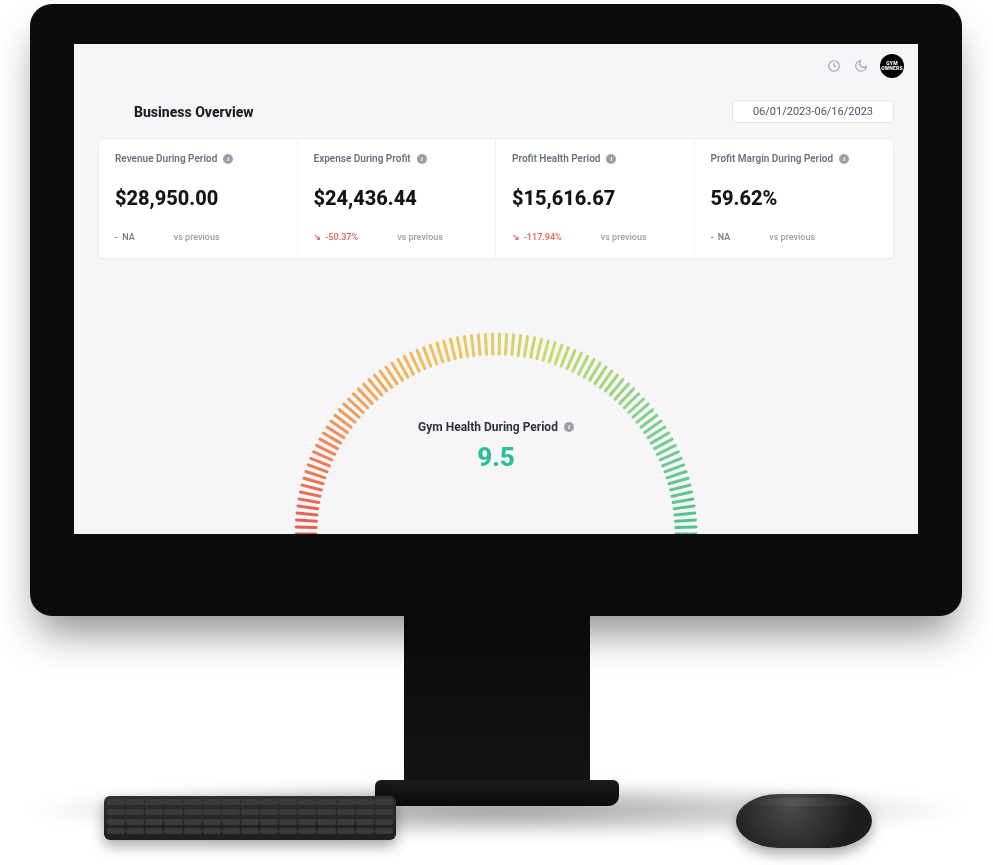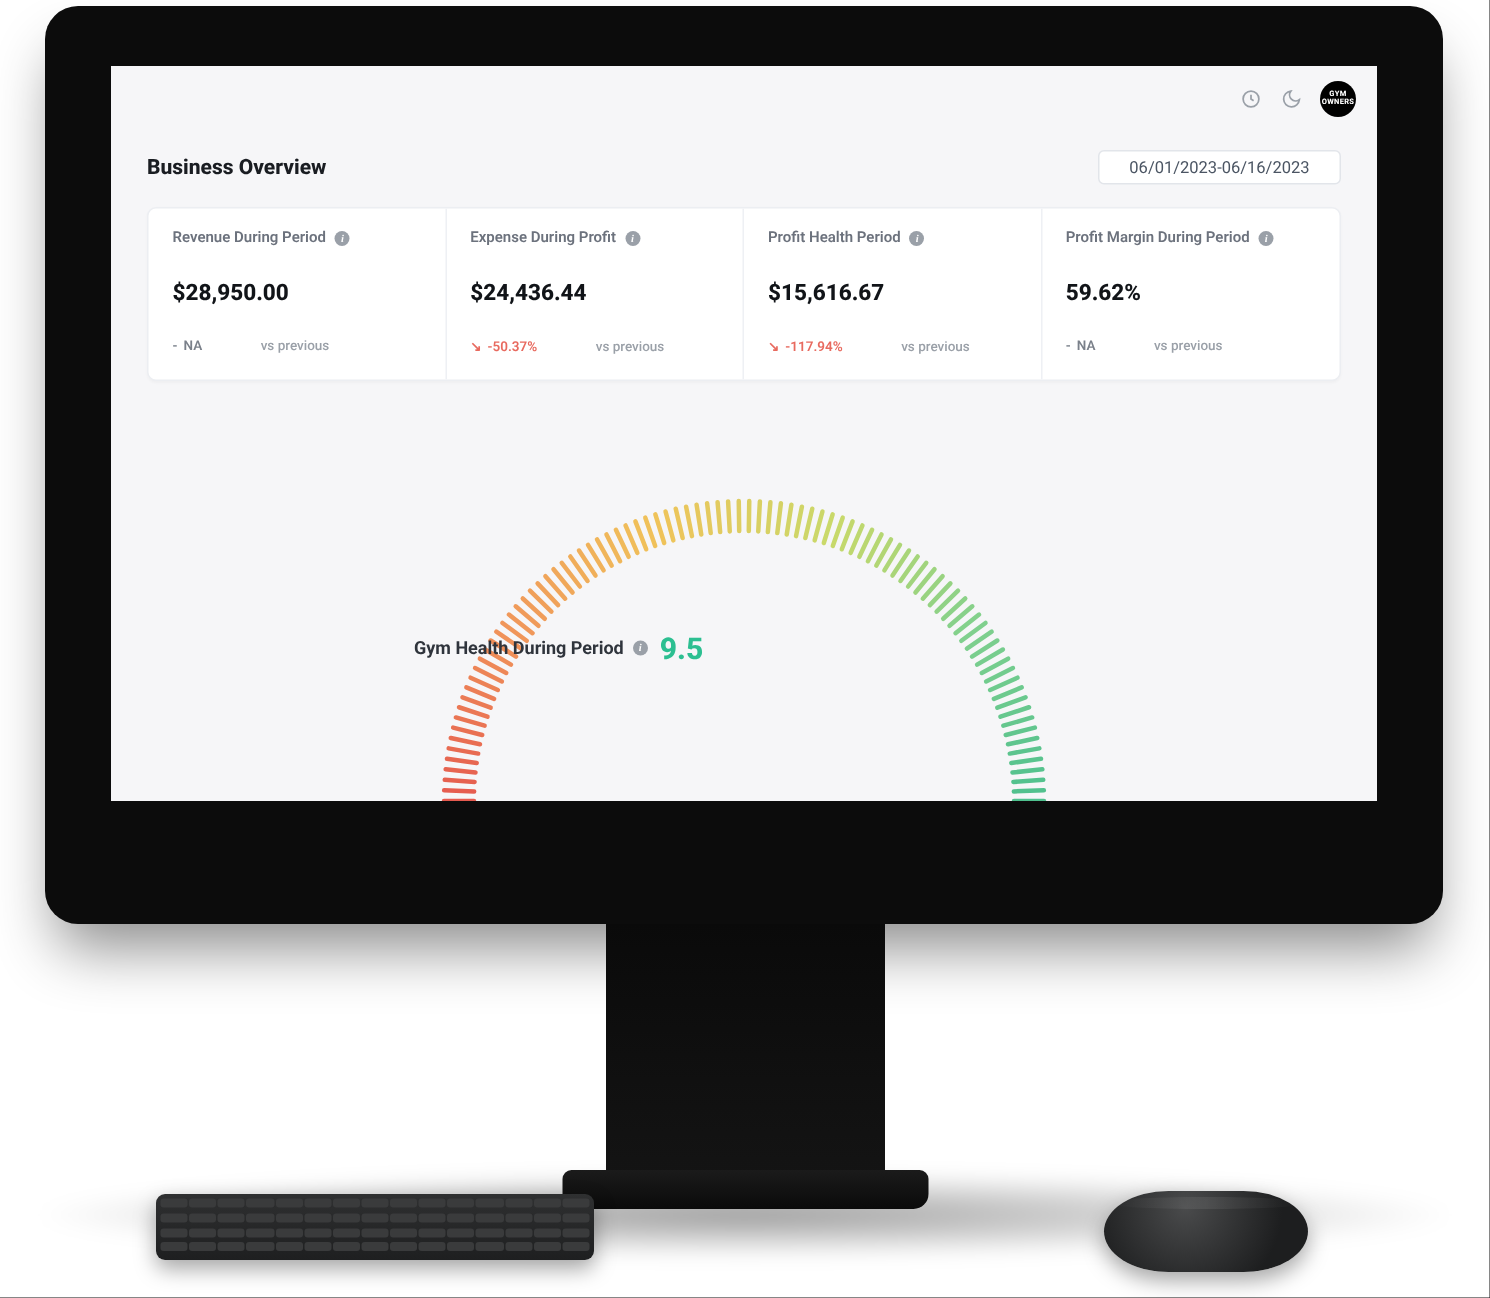--- a/index.html
+++ b/index.html
@@ -98,21 +98,21 @@
     display:flex;align-items:center;justify-content:center;
     font-size:5px;font-weight:800;line-height:1;letter-spacing:.2px;
     text-align:center;
   }
 
   .headerrow{
     position:absolute;top:56px;left:24px;right:24px;
     display:flex;align-items:center;justify-content:space-between;
   }
   .page-title{
-    font-size:14px;font-weight:800;color:#1a1d22;
+    font-size:14px;font-weight:800;color:#1a1d22;margin-left:36px;
   }
   .date-chip{
     font-size:11px;color:#4b5563;
     background:#fff;border:1px solid #e2e5ea;border-radius:4px;
     padding:4px 20px;
   }
 
   
   .cards{
     position:absolute;top:94px;left:24px;right:24px;
@@ -124,21 +124,21 @@
   .kpi{
     padding:14px 16px 16px;border-right:1px solid #eef0f4;
     display:flex;flex-direction:column;gap:22px;
   }
   .kpi:last-child{border-right:none;}
   .kpi .lbl{
     font-size:10px;font-weight:600;color:#6c727d;
     display:flex;align-items:center;gap:6px;
   }
   .kpi .val{
-    font-size:15px;font-weight:800;color:#111418;
+    font-size:20px;font-weight:800;color:#111418;
   }
   .kpi .delta{
     font-size:9px;font-weight:600;
     display:flex;align-items:center;gap:4px;
   }
   .delta.red{color:#e86a5f;}
   .delta.muted{color:#7a808a;}
   .delta .vs{color:#9aa0a8;font-weight:500;margin-left:35px;}
 
   .info-dot{
@@ -152,28 +152,28 @@
   .gauge-wrap{
     position:absolute;left:0;right:0;top:216px;bottom:0;
     display:flex;align-items:flex-end;justify-content:center;
   }
   .gauge{
     position:relative;width:440px;height:246px; 
   }
   .gauge svg{position:absolute;inset:0;}
   .gauge-center{
     position:absolute;left:0;right:0;top:132px;
-    display:flex;flex-direction:row;align-items:center;gap:8px;
+    display:flex;flex-direction:column;align-items:center;gap:8px;
   }
   .gauge-title{
     font-size:12px;font-weight:700;color:#2f343c;
     display:flex;align-items:center;gap:6px;
   }
   .gauge-score{
-    font-size:20px;font-weight:800;color:#2cbf91;
+    font-size:26px;font-weight:800;color:#2cbf91;
   }
 
   svg{display:block}
 </style>
 </head>
 <body>
 
 <div class="stage">
   <div class="shadow"></div>
 

